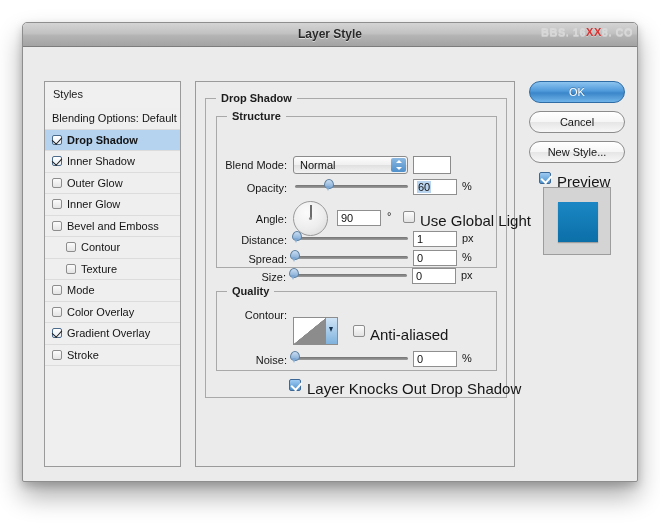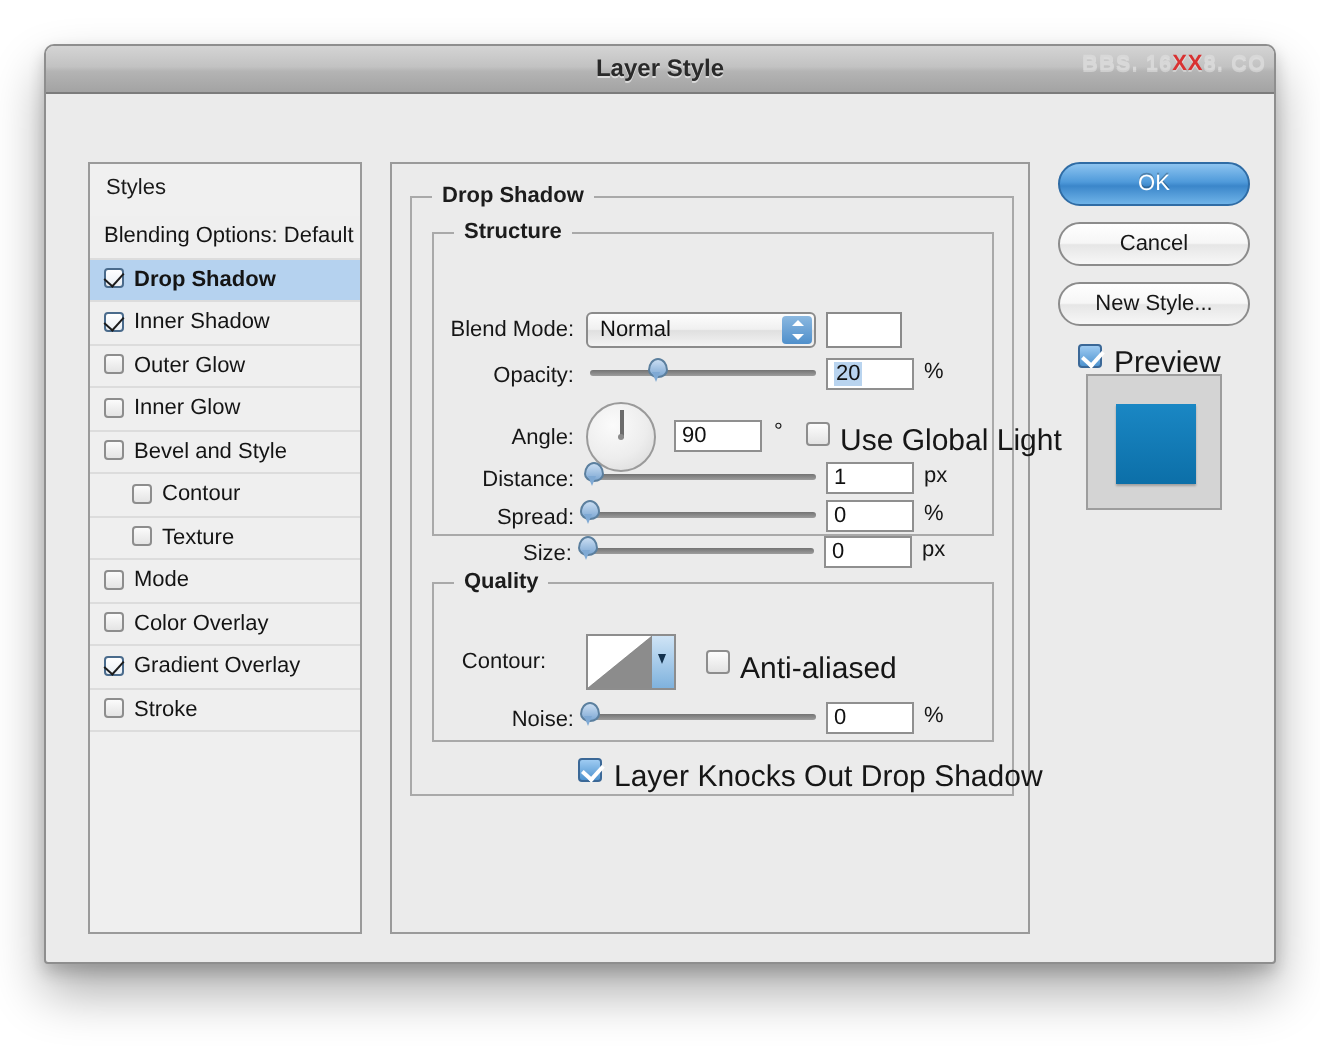--- a/index.html
+++ b/index.html
@@ -286,21 +286,21 @@
         <div class="style-row">
           <span class="cb on"></span><span class="lbl">Inner Shadow</span>
         </div>
         <div class="style-row">
           <span class="cb"></span><span class="lbl">Outer Glow</span>
         </div>
         <div class="style-row">
           <span class="cb"></span><span class="lbl">Inner Glow</span>
         </div>
         <div class="style-row">
-          <span class="cb"></span><span class="lbl">Bevel and Style</span>
+          <span class="cb"></span><span class="lbl">Bevel and Emboss</span>
         </div>
         <div class="style-row sub">
           <span class="cb"></span><span class="lbl">Contour</span>
         </div>
         <div class="style-row sub">
           <span class="cb"></span><span class="lbl">Texture</span>
         </div>
         <div class="style-row">
           <span class="cb"></span><span class="lbl">Mode</span>
         </div>
@@ -331,21 +331,21 @@
             <span class="bm-text">Normal</span>
             <span class="bm-arrows"></span>
           </div>
           <div id="blend-swatch"></div>
 
           <span class="ctl-label" style="left:0;width:70px;top:65px;">Opacity:</span>
           <div class="slider" style="left:78px;top:62px;width:113px;">
             <div class="track"></div>
             <div class="knob" style="left:30%;"></div>
           </div>
-          <div class="tfield sel-txt" style="left:196px;top:62px;width:44px;"><span>20</span></div>
+          <div class="tfield sel-txt" style="left:196px;top:62px;width:44px;"><span>60</span></div>
           <span class="unit" style="left:245px;top:63px;">%</span>
 
           <span class="ctl-label" style="left:0;width:70px;top:96px;">Angle:</span>
           <div id="angle-dial">
             <div class="needle"></div>
             <div class="hub"></div>
           </div>
           <div class="tfield" style="left:120px;top:93px;width:44px;"><span>90</span></div>
           <span class="unit" style="left:170px;top:93px;">°</span>
           <div class="cb2" style="left:186px;top:94px;"></div>
@@ -372,21 +372,21 @@
         <div class="slider" style="left:88px;top:169px;width:113px;">
           <div class="track"></div>
           <div class="knob" style="left:0%;"></div>
         </div>
         <div class="tfield" style="left:206px;top:169px;width:44px;"><span>0</span></div>
         <span class="unit" style="left:255px;top:170px;">px</span>
 
         <div class="group" id="grp-quality">
           <span class="glabel">Quality</span>
 
-          <span class="ctl-label" style="left:0;width:70px;top:33px;text-align:center;">Contour:</span>
+          <span class="ctl-label" style="left:0;width:70px;top:17px;">Contour:</span>
           <div id="contour-thumb">
             <div class="curve"></div>
             <div class="drop"></div>
           </div>
           <div class="cb2" style="left:136px;top:33px;"></div>
           <span class="cbtext" style="left:153px;top:34px;">Anti-aliased</span>
 
           <span class="ctl-label" style="left:0;width:70px;top:62px;">Noise:</span>
           <div class="slider" style="left:78px;top:59px;width:113px;">
             <div class="track"></div>

